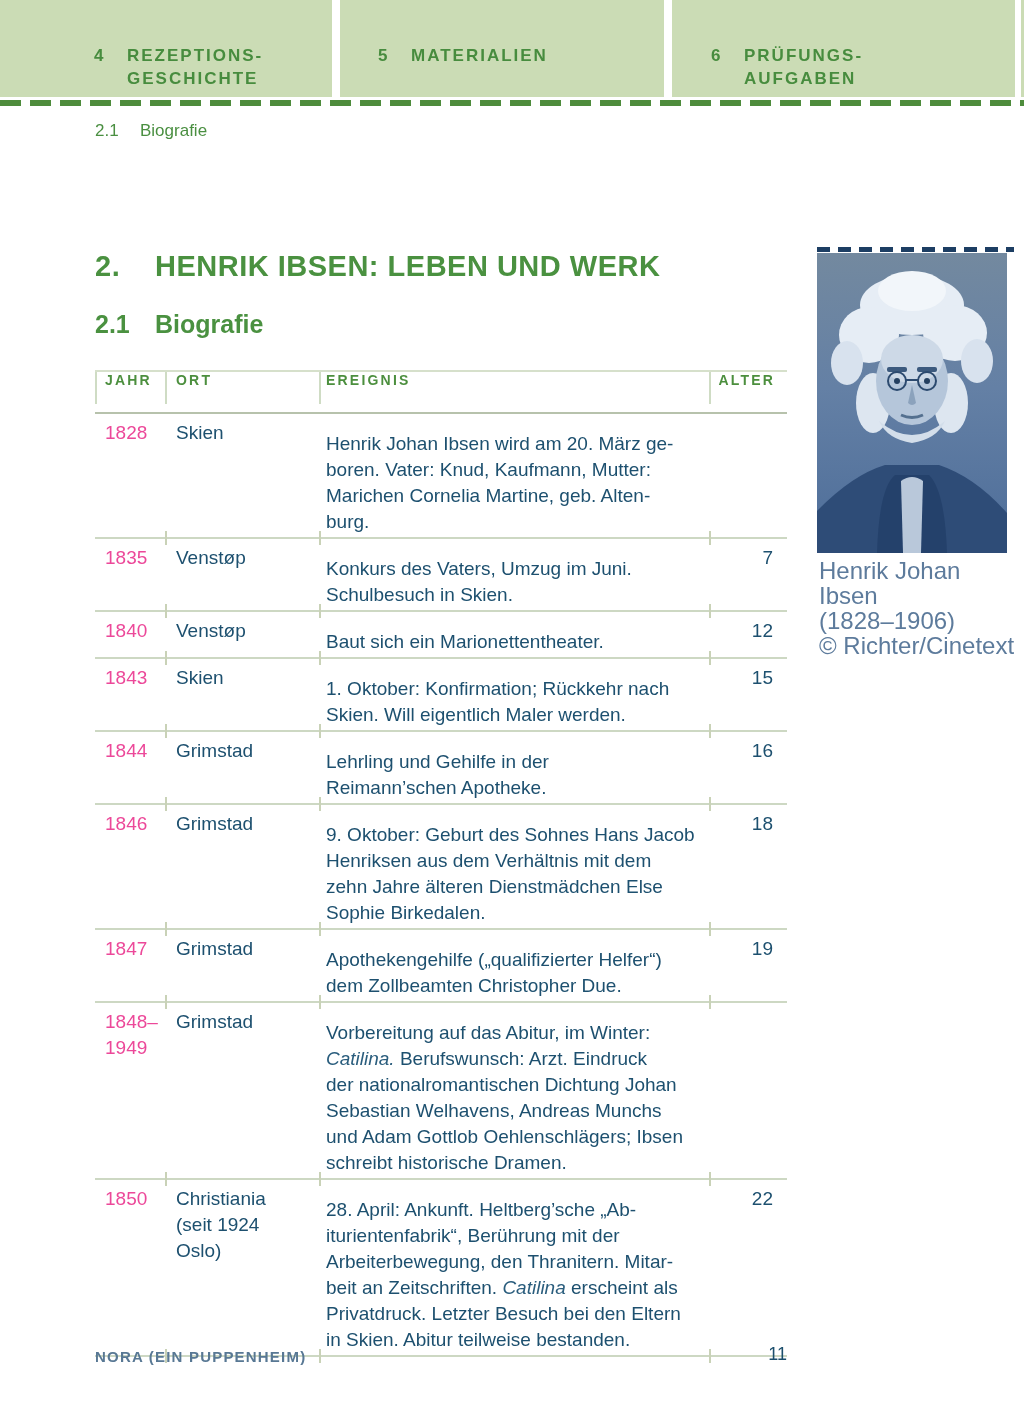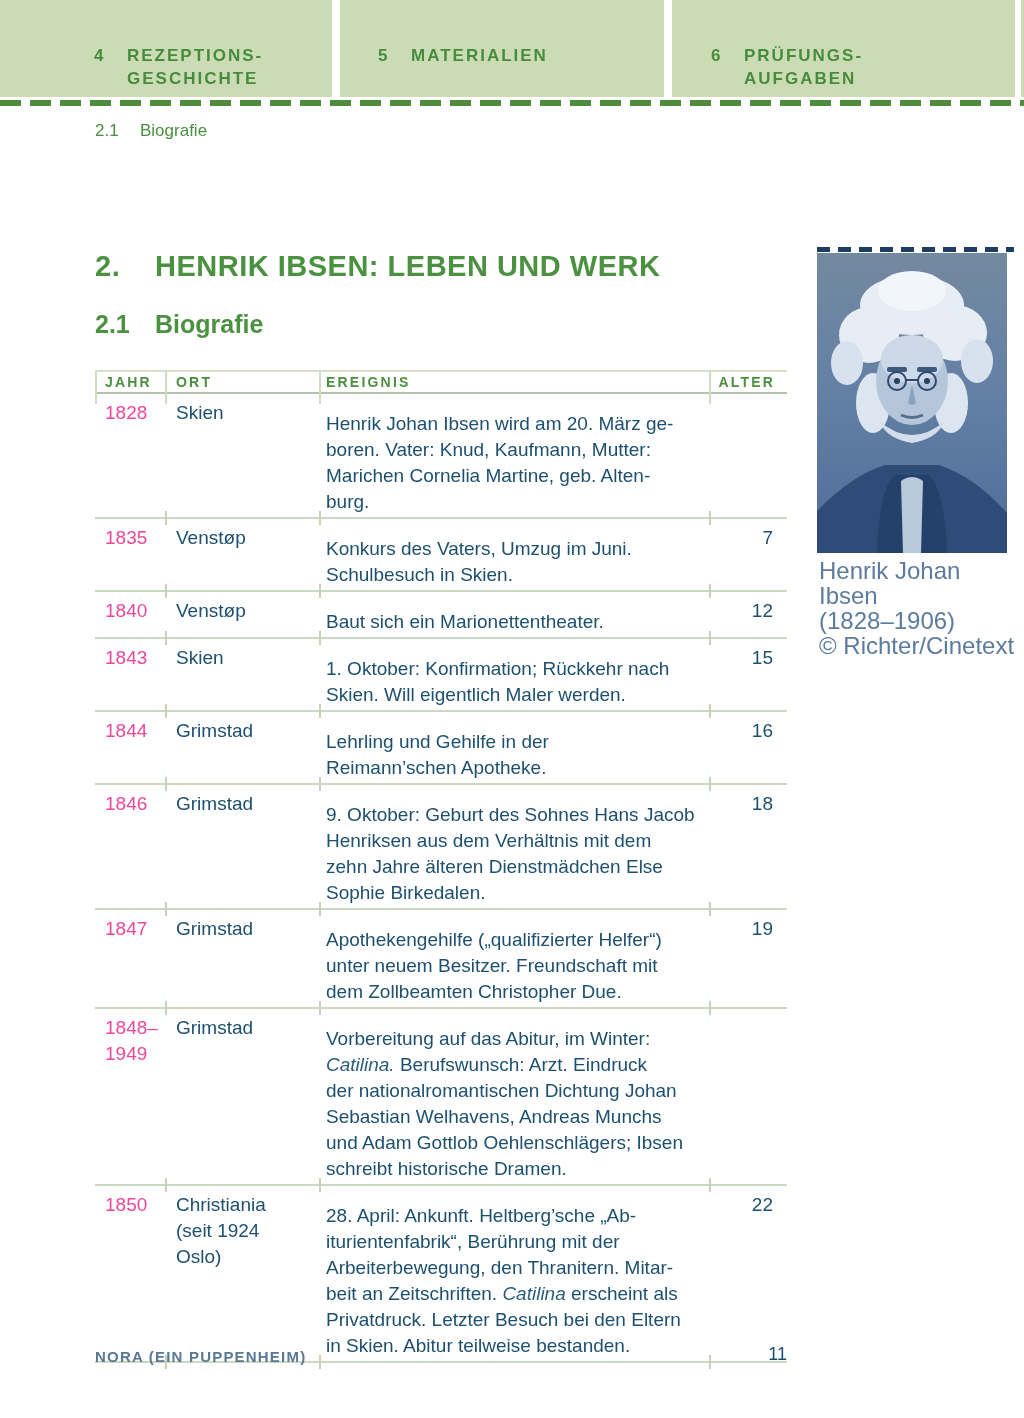--- a/index.html
+++ b/index.html
@@ -29,21 +29,21 @@
   .h1{position:absolute;left:95px;top:250px;color:#4a9140;font-size:29px;font-weight:700;
       letter-spacing:.5px;white-space:nowrap;}
   .h1 .hnum{display:inline-block;width:60px;}
   .h2{position:absolute;left:95px;top:310px;color:#4a9140;font-size:25px;font-weight:700;
       white-space:nowrap;}
   .h2 .hnum{display:inline-block;width:60px;}
 
   
   .bio-table{position:absolute;left:95px;top:370px;width:692px;}
   .topline{height:2px;background:#d6e0cb;}
-  .thead{position:relative;display:flex;height:20px;align-items:center;}
+  .thead{position:relative;display:flex;height:40px;align-items:flex-start;}
   .thead .vdiv{position:absolute;top:0;width:2px;height:32px;background:#cfdcc4;}
   .th{color:#4c8f3e;font-size:14px;font-weight:700;letter-spacing:2.2px;white-space:nowrap;}
   .th-jahr{width:71px;padding-left:10px;box-sizing:border-box;}
   .th-ort{width:154px;padding-left:10px;box-sizing:border-box;}
   .th-ereignis{width:390px;padding-left:6px;box-sizing:border-box;}
   .th-alter{width:77px;padding-right:12px;box-sizing:border-box;text-align:right;}
   .headline{height:2px;background:#b7c2ac;}
 
   .sep{position:relative;height:2px;background:#cdd8c3;}
   .sep .tick{position:absolute;top:-6px;width:2px;height:14px;background:#c9d2b7;}
@@ -243,21 +243,20 @@
         </div>
         <div class="trow">
           <div class="cell cell-year">
             <div class="cell-line">1847</div>
           </div>
           <div class="cell cell-ort">
             <div class="cell-line">Grimstad</div>
           </div>
           <div class="cell cell-event">
             <div class="cell-line">Apothekengehilfe („qualifizierter Helfer“)</div>
-            <div class="cell-line">unter neuem Besitzer. Freundschaft mit</div>
             <div class="cell-line">dem Zollbeamten Christopher Due.</div>
           </div>
           <div class="cell cell-alter">19</div>
         </div>
         <div class="sep">
           <span class="tick" style="left: 70px;"></span>
           <span class="tick" style="left: 224px;"></span>
           <span class="tick" style="left: 614px;"></span>
         </div>
         <div class="trow">

